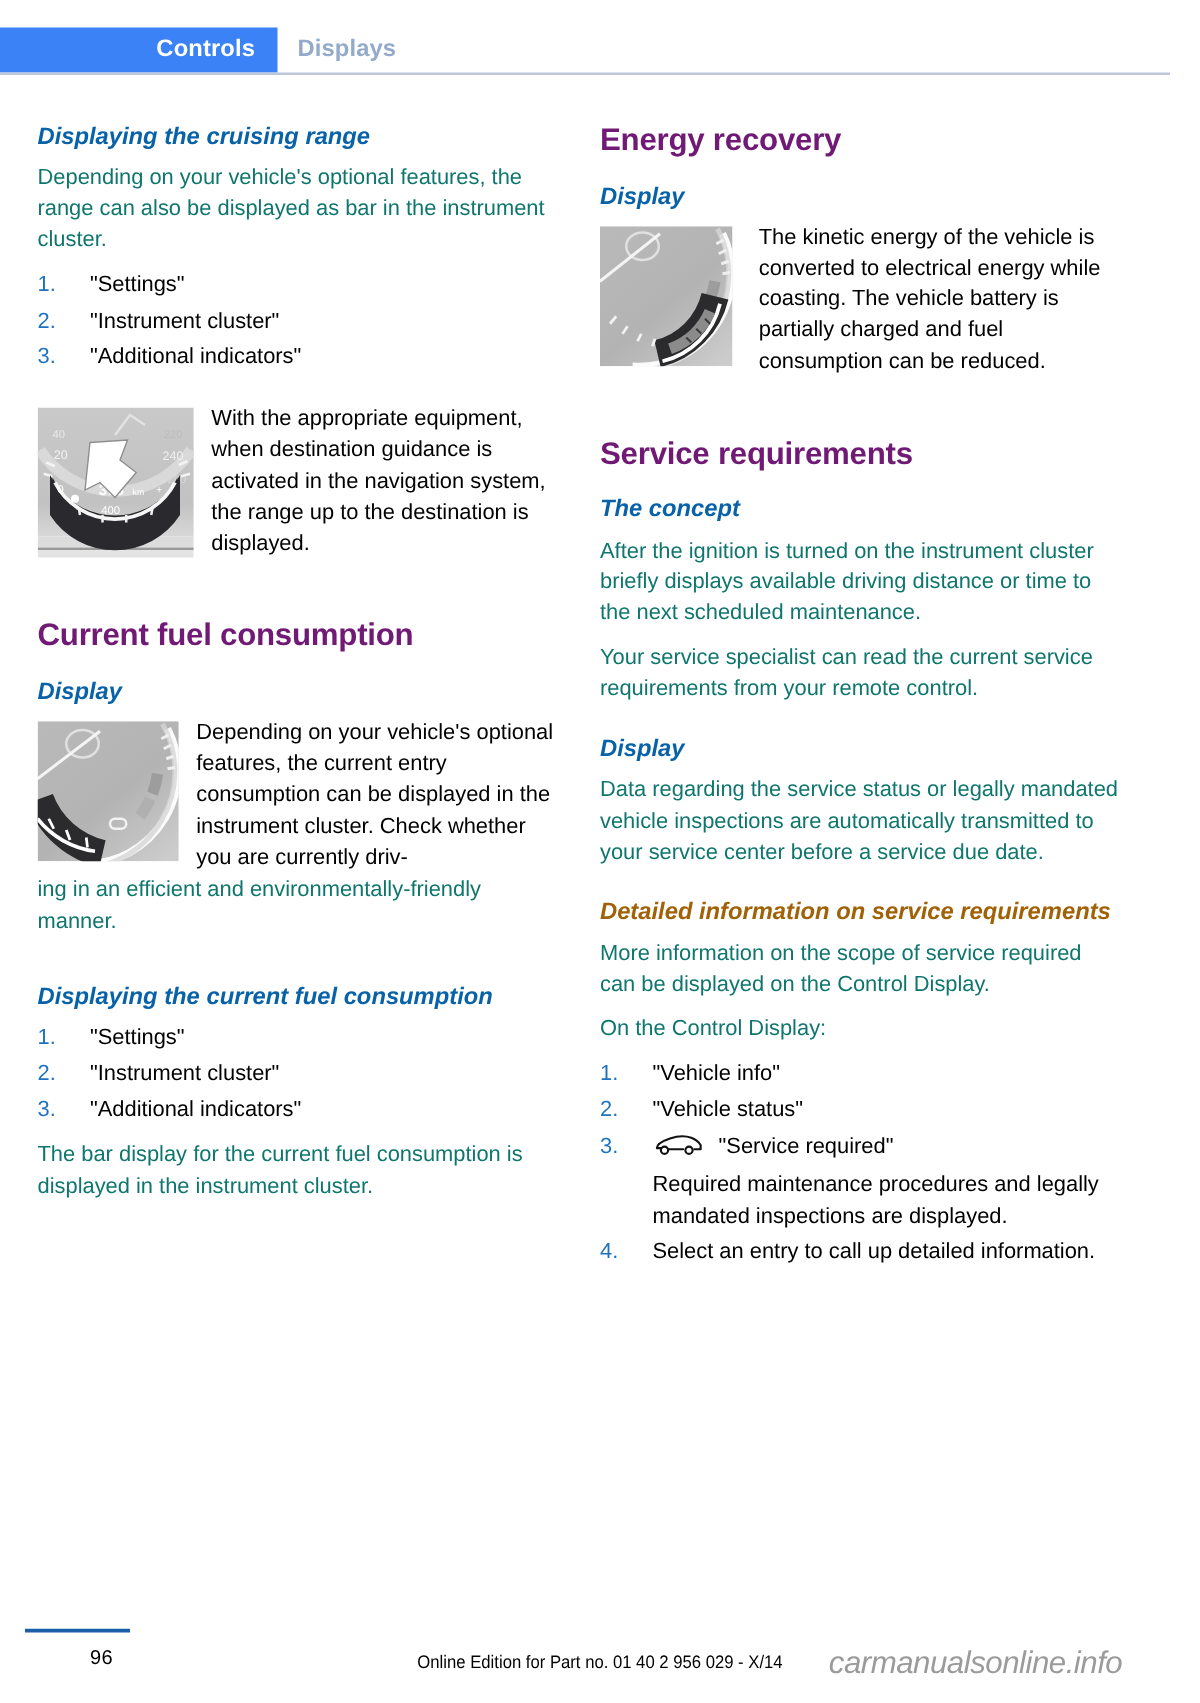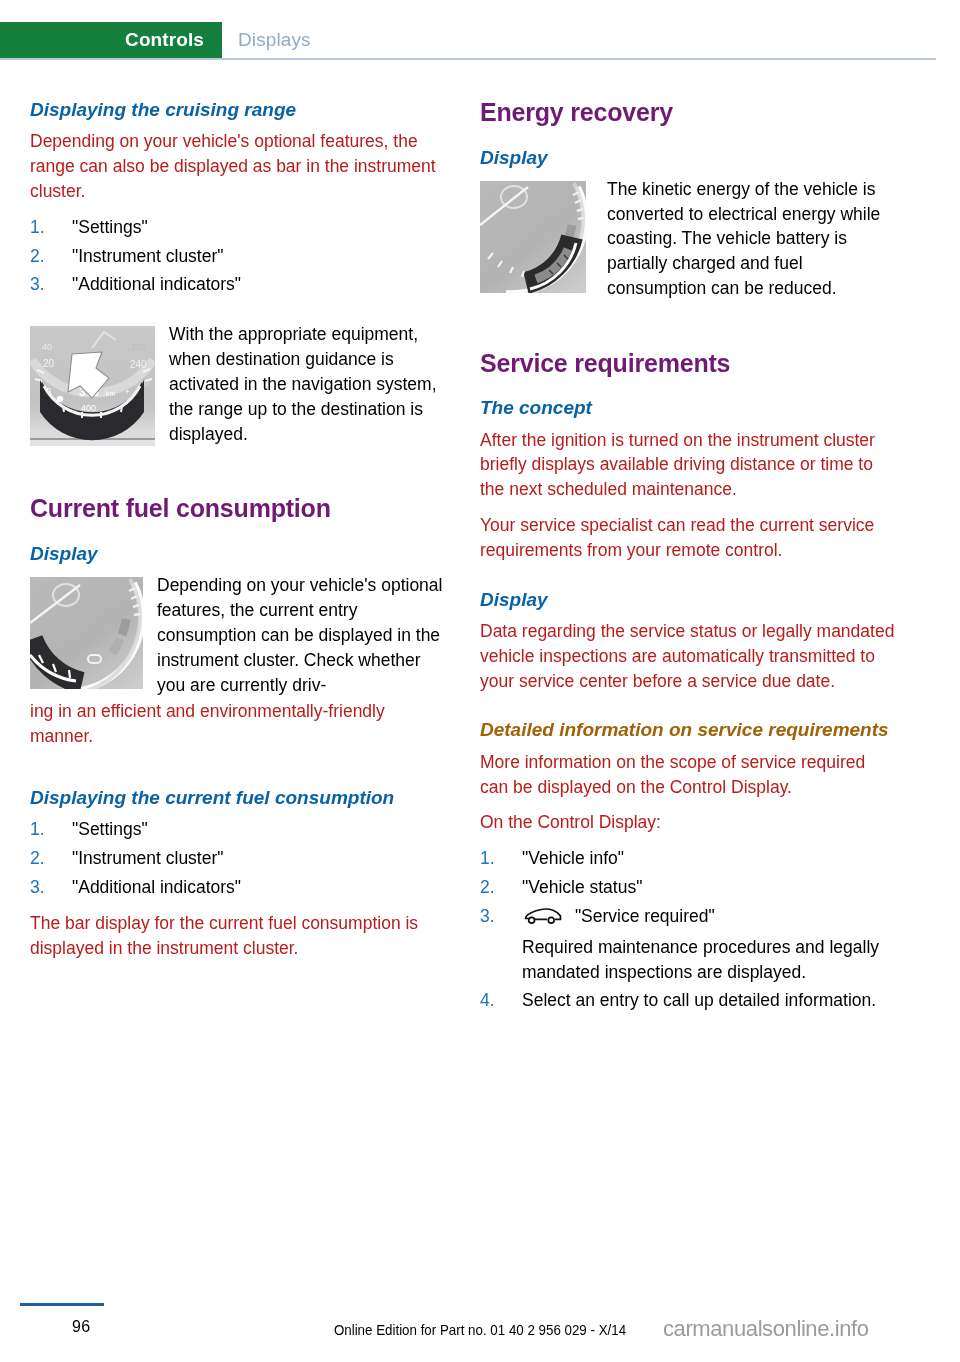--- a/index.html
+++ b/index.html
@@ -31,42 +31,42 @@
     width: 936px;
     height: 2px;
     background: #bcc8da;
   }
   .tab-active {
     position: absolute;
     left: 0;
     top: 0;
     width: 222px;
     height: 36px;
-    background: #15803d;
+    background: #3b82f6;
     box-sizing: border-box;
     text-align: right;
     padding-right: 18px;
   }
   .tab-active span {
     color: #ffffff;
     font-size: 19px;
     font-weight: bold;
     line-height: 36px;
     letter-spacing: 0.1px;
   }
   .tab-inactive {
     position: absolute;
     left: 238px;
     top: 0;
     height: 36px;
   }
   .tab-inactive span {
     color: #93aacb;
     font-size: 19px;
-    font-weight: normal;
+    font-weight: bold;
     line-height: 36px;
     letter-spacing: 0.1px;
   }
 
   
   .col {
     position: absolute;
     top: 98px;
     width: 416px;
   }
@@ -90,21 +90,21 @@
     line-height: 1.22;
     font-style: italic;
   }
   h2.sub.pale {
     color: #a16207;
   }
   p.body {
     font-size: 17.5px;
     line-height: 1.42;
     margin: 0 0 11px 0;
-    color: #b91c1c;
+    color: #0f766e;
   }
   p.body:last-child { margin-bottom: 0; }
 
   ol.steps {
     list-style: none;
     margin: 0 0 11px 0;
     padding: 0;
   }
   ol.steps li {
     position: relative;
@@ -185,24 +185,25 @@
     width: 960px;
     text-align: center;
     font-size: 14.5px;
     color: #000;
     transform: scaleX(0.92);
   }
   .watermark {
     position: absolute;
     left: 663px;
     top: 1316px;
-    font-size: 22px;
+    font-size: 25px;
     color: #9b9b9b;
     letter-spacing: -0.4px;
     white-space: nowrap;
+    font-style: italic;
   }
 </style>
 </head>
 <body>
 
 <div class="header">
   <div class="tab-active">
     <span>Controls</span>
   </div>
   <div class="tab-inactive">

